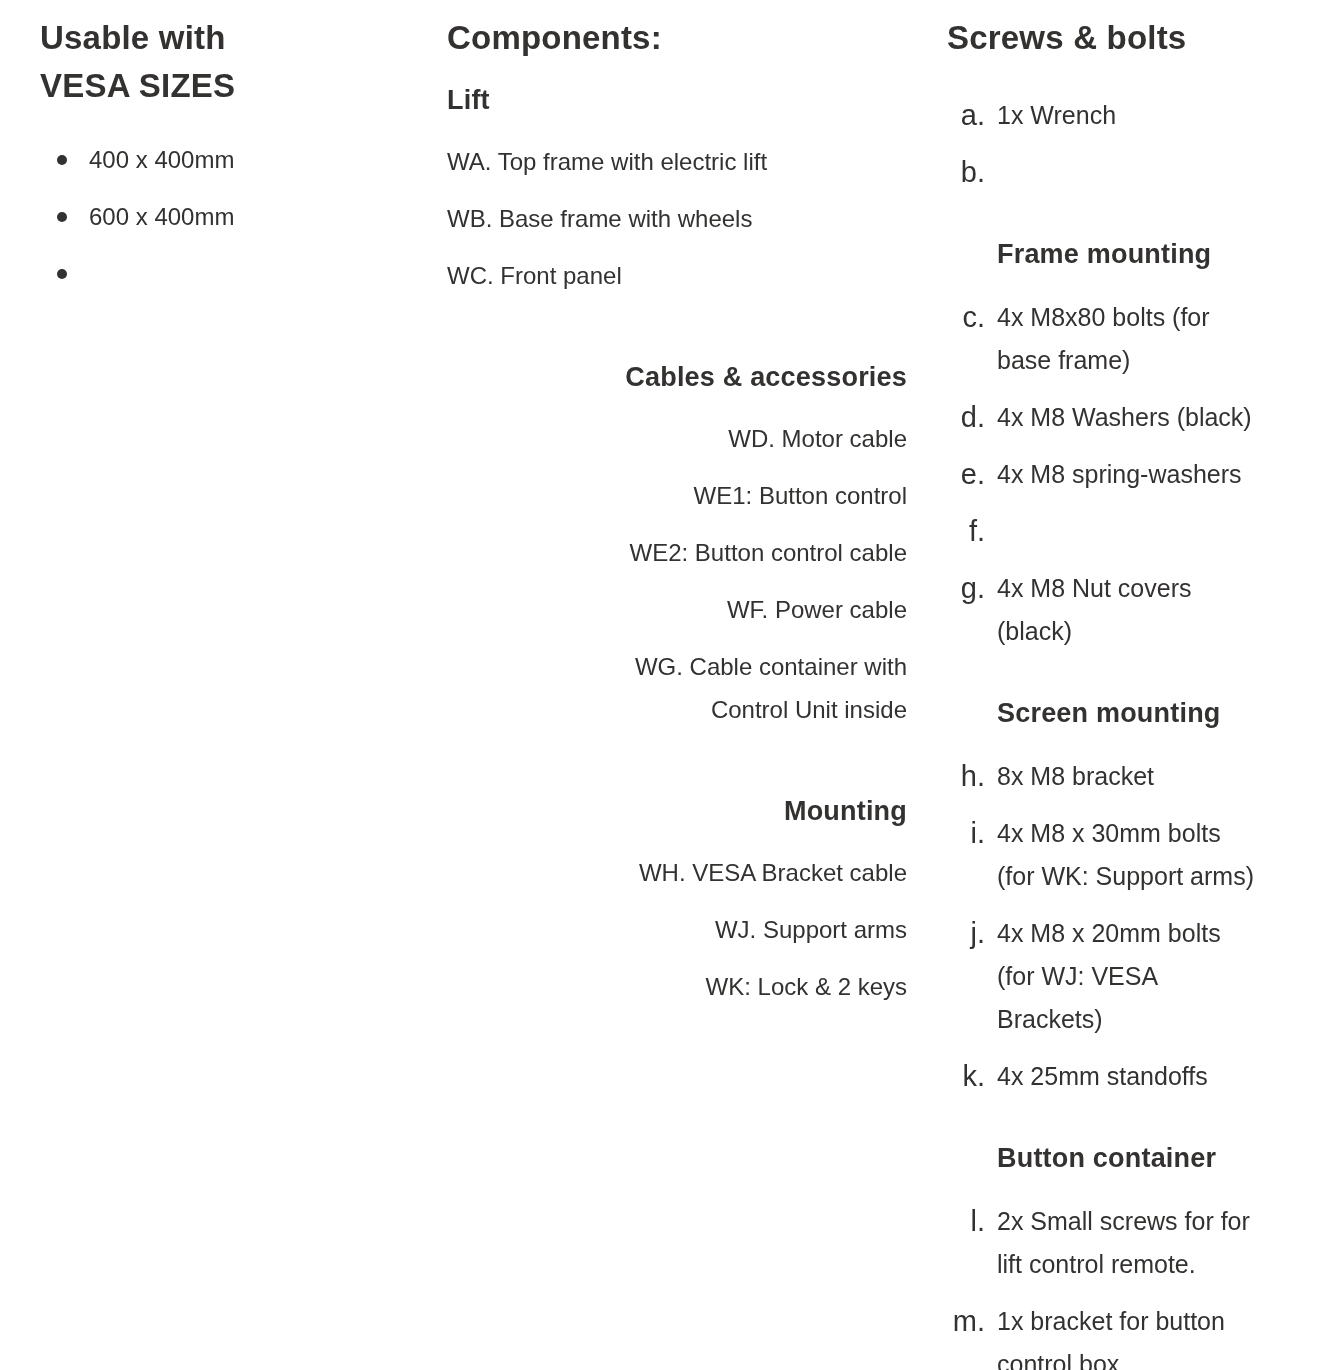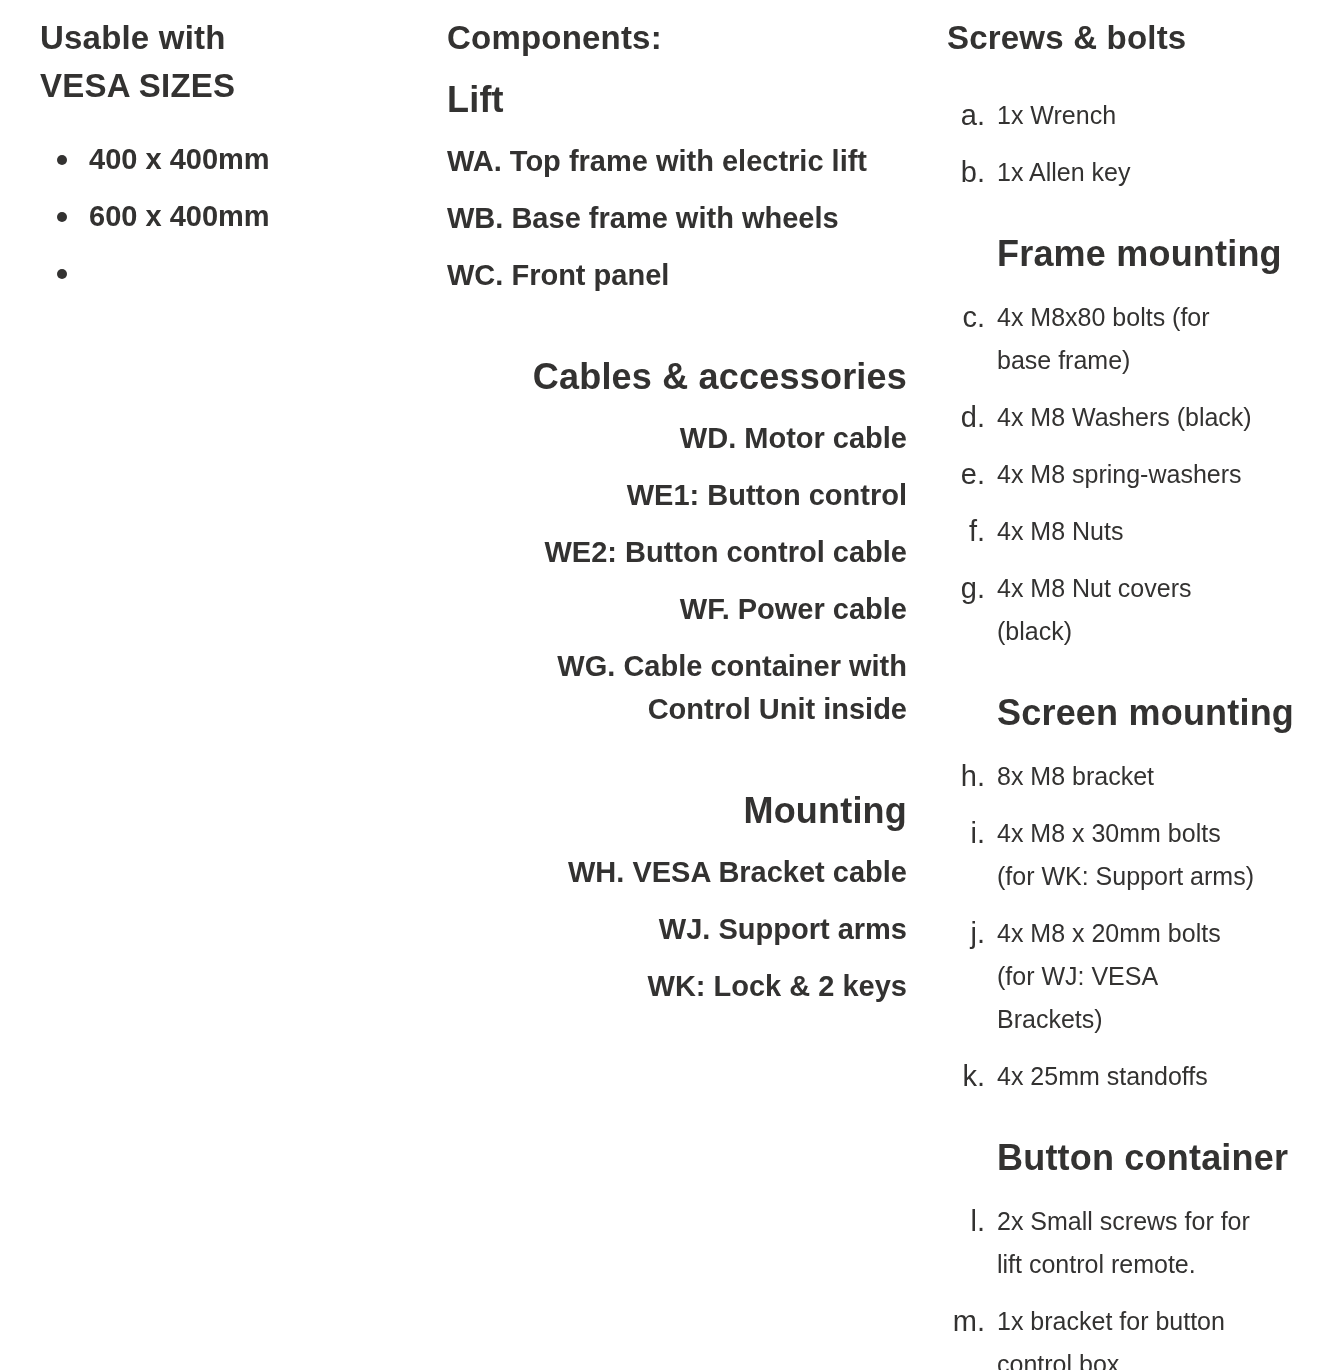--- a/index.html
+++ b/index.html
@@ -17,28 +17,28 @@
   .col-components { left: 447px; width: 460px; }
   .col-screws     { left: 947px; width: 380px; }
 
   .h1 {
     font-size: 33px;
     font-weight: 700;
     line-height: 48px;
     letter-spacing: 0.2px;
   }
   .h2 {
-    font-size: 36px;
+    font-size: 27px;
     font-weight: 700;
     line-height: 36px;
     letter-spacing: 0.2px;
   }
   .item {
-    font-size: 29px;
-    font-weight: 700;
+    font-size: 24px;
+    font-weight: 400;
     line-height: 43px;
   }
   .pre { white-space: pre-line; }
 
   
   .col-vesa .h1 { margin-bottom: 28px; }
   .bullets { list-style: none; }
   .bullet-row {
     display: flex;
     align-items: flex-start;
@@ -134,40 +134,38 @@
 
   <section class="col col-screws">
     <h2 class="h1">Screws &amp; bolts</h2>
 
     <div class="l-row">
       <span class="marker">a.</span>
       <span class="l-text pre">1x Wrench</span>
     </div>
     <div class="l-row">
       <span class="marker">b.</span>
-      <span class="l-text pre">1x Allen key</span>
     </div>
 
     <h3 class="h2 group-title">Frame mounting</h3>
     <div class="l-row">
       <span class="marker">c.</span>
       <span class="l-text pre">4x M8x80 bolts (for
 base frame)</span>
     </div>
     <div class="l-row">
       <span class="marker">d.</span>
       <span class="l-text pre">4x M8 Washers (black)</span>
     </div>
     <div class="l-row">
       <span class="marker">e.</span>
       <span class="l-text pre">4x M8 spring-washers</span>
     </div>
     <div class="l-row">
       <span class="marker">f.</span>
-      <span class="l-text pre">4x M8 Nuts</span>
     </div>
     <div class="l-row">
       <span class="marker">g.</span>
       <span class="l-text pre">4x M8 Nut covers
 (black)</span>
     </div>
 
     <h3 class="h2 group-title">Screen mounting</h3>
     <div class="l-row">
       <span class="marker">h.</span>

